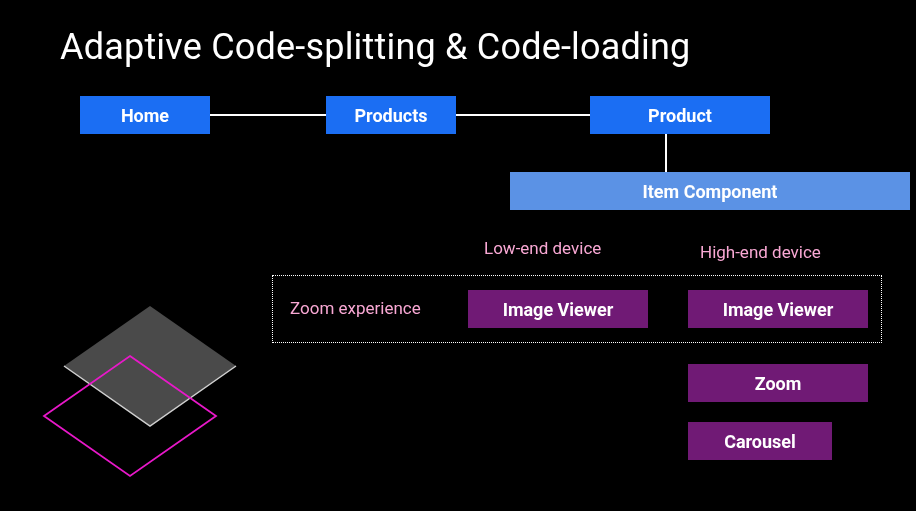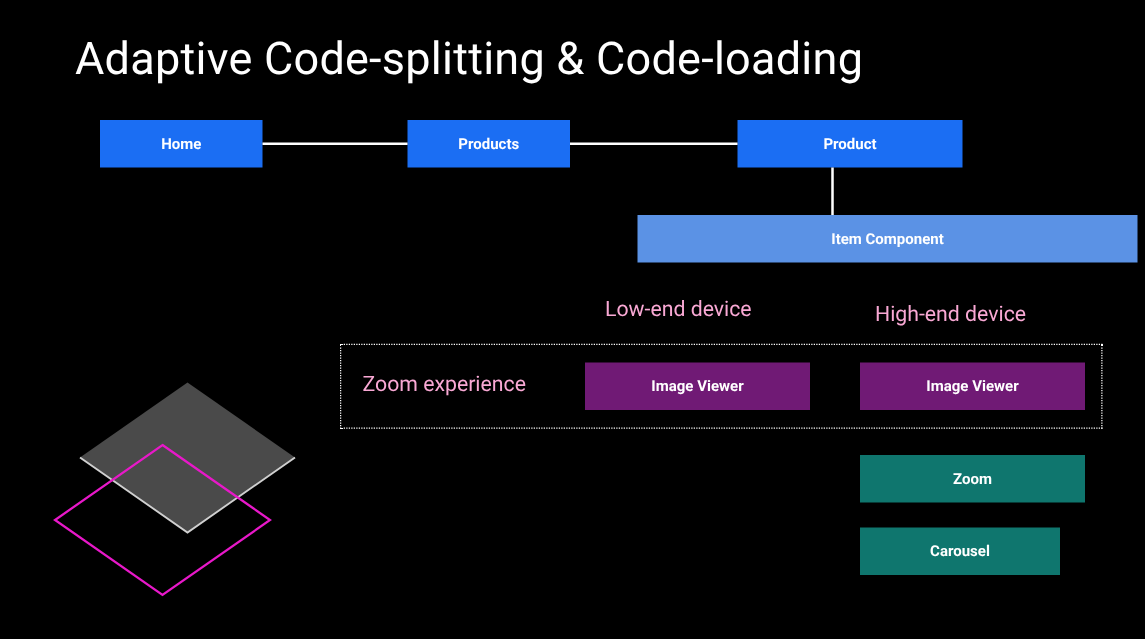--- a/index.html
+++ b/index.html
@@ -17,27 +17,27 @@
     font-weight: 400;
     letter-spacing: 0.2px;
     text-align: right;
   }
   .box {
     position: absolute;
     display: flex;
     align-items: center;
     justify-content: center;
     font-weight: 700;
-    font-size: 12px;
+    font-size: 18px;
     color: #fff;
   }
   .blue { background: #1b6ef3; }
   .lightblue { background: #5b92e5; }
   .pink { background: #701a75; }
-  .purple { background: #0f766e; text-align: center; }
+  .purple { background: #701a75; text-align: center; }
 
   .line {
     position: absolute;
     background: #fff;
   }
   .label {
     position: absolute;
     font-size: 17px;
     font-weight: 400;
     color: #f9a8d4;
@@ -89,21 +89,21 @@
 </div>
 
 <div class="box pink" style="left:688px; top:290px; width:180px; height:38px;">
   <span>Image Viewer</span>
 </div>
 
 <div class="box purple" style="left:688px; top:364px; width:180px; height:38px;">
   <span>Zoom</span>
 </div>
 
-<div class="box purple" style="left:688px; top:422px; width:160px; height:38px;">
+<div class="box purple" style="left:688px; top:422px; width:144px; height:38px;">
   <span>Carousel</span>
 </div>
 
 <div class="layers-icon">
   <svg width="220" height="200" viewBox="0 0 220 200">
 
     <polygon points="130,6 216,66 130,126 44,66" fill="#4a4a4a" stroke="none"></polygon>
 
     <polyline points="44,66 130,126 216,66" fill="none" stroke="#d0d0d0" stroke-width="1.5"></polyline>
 

